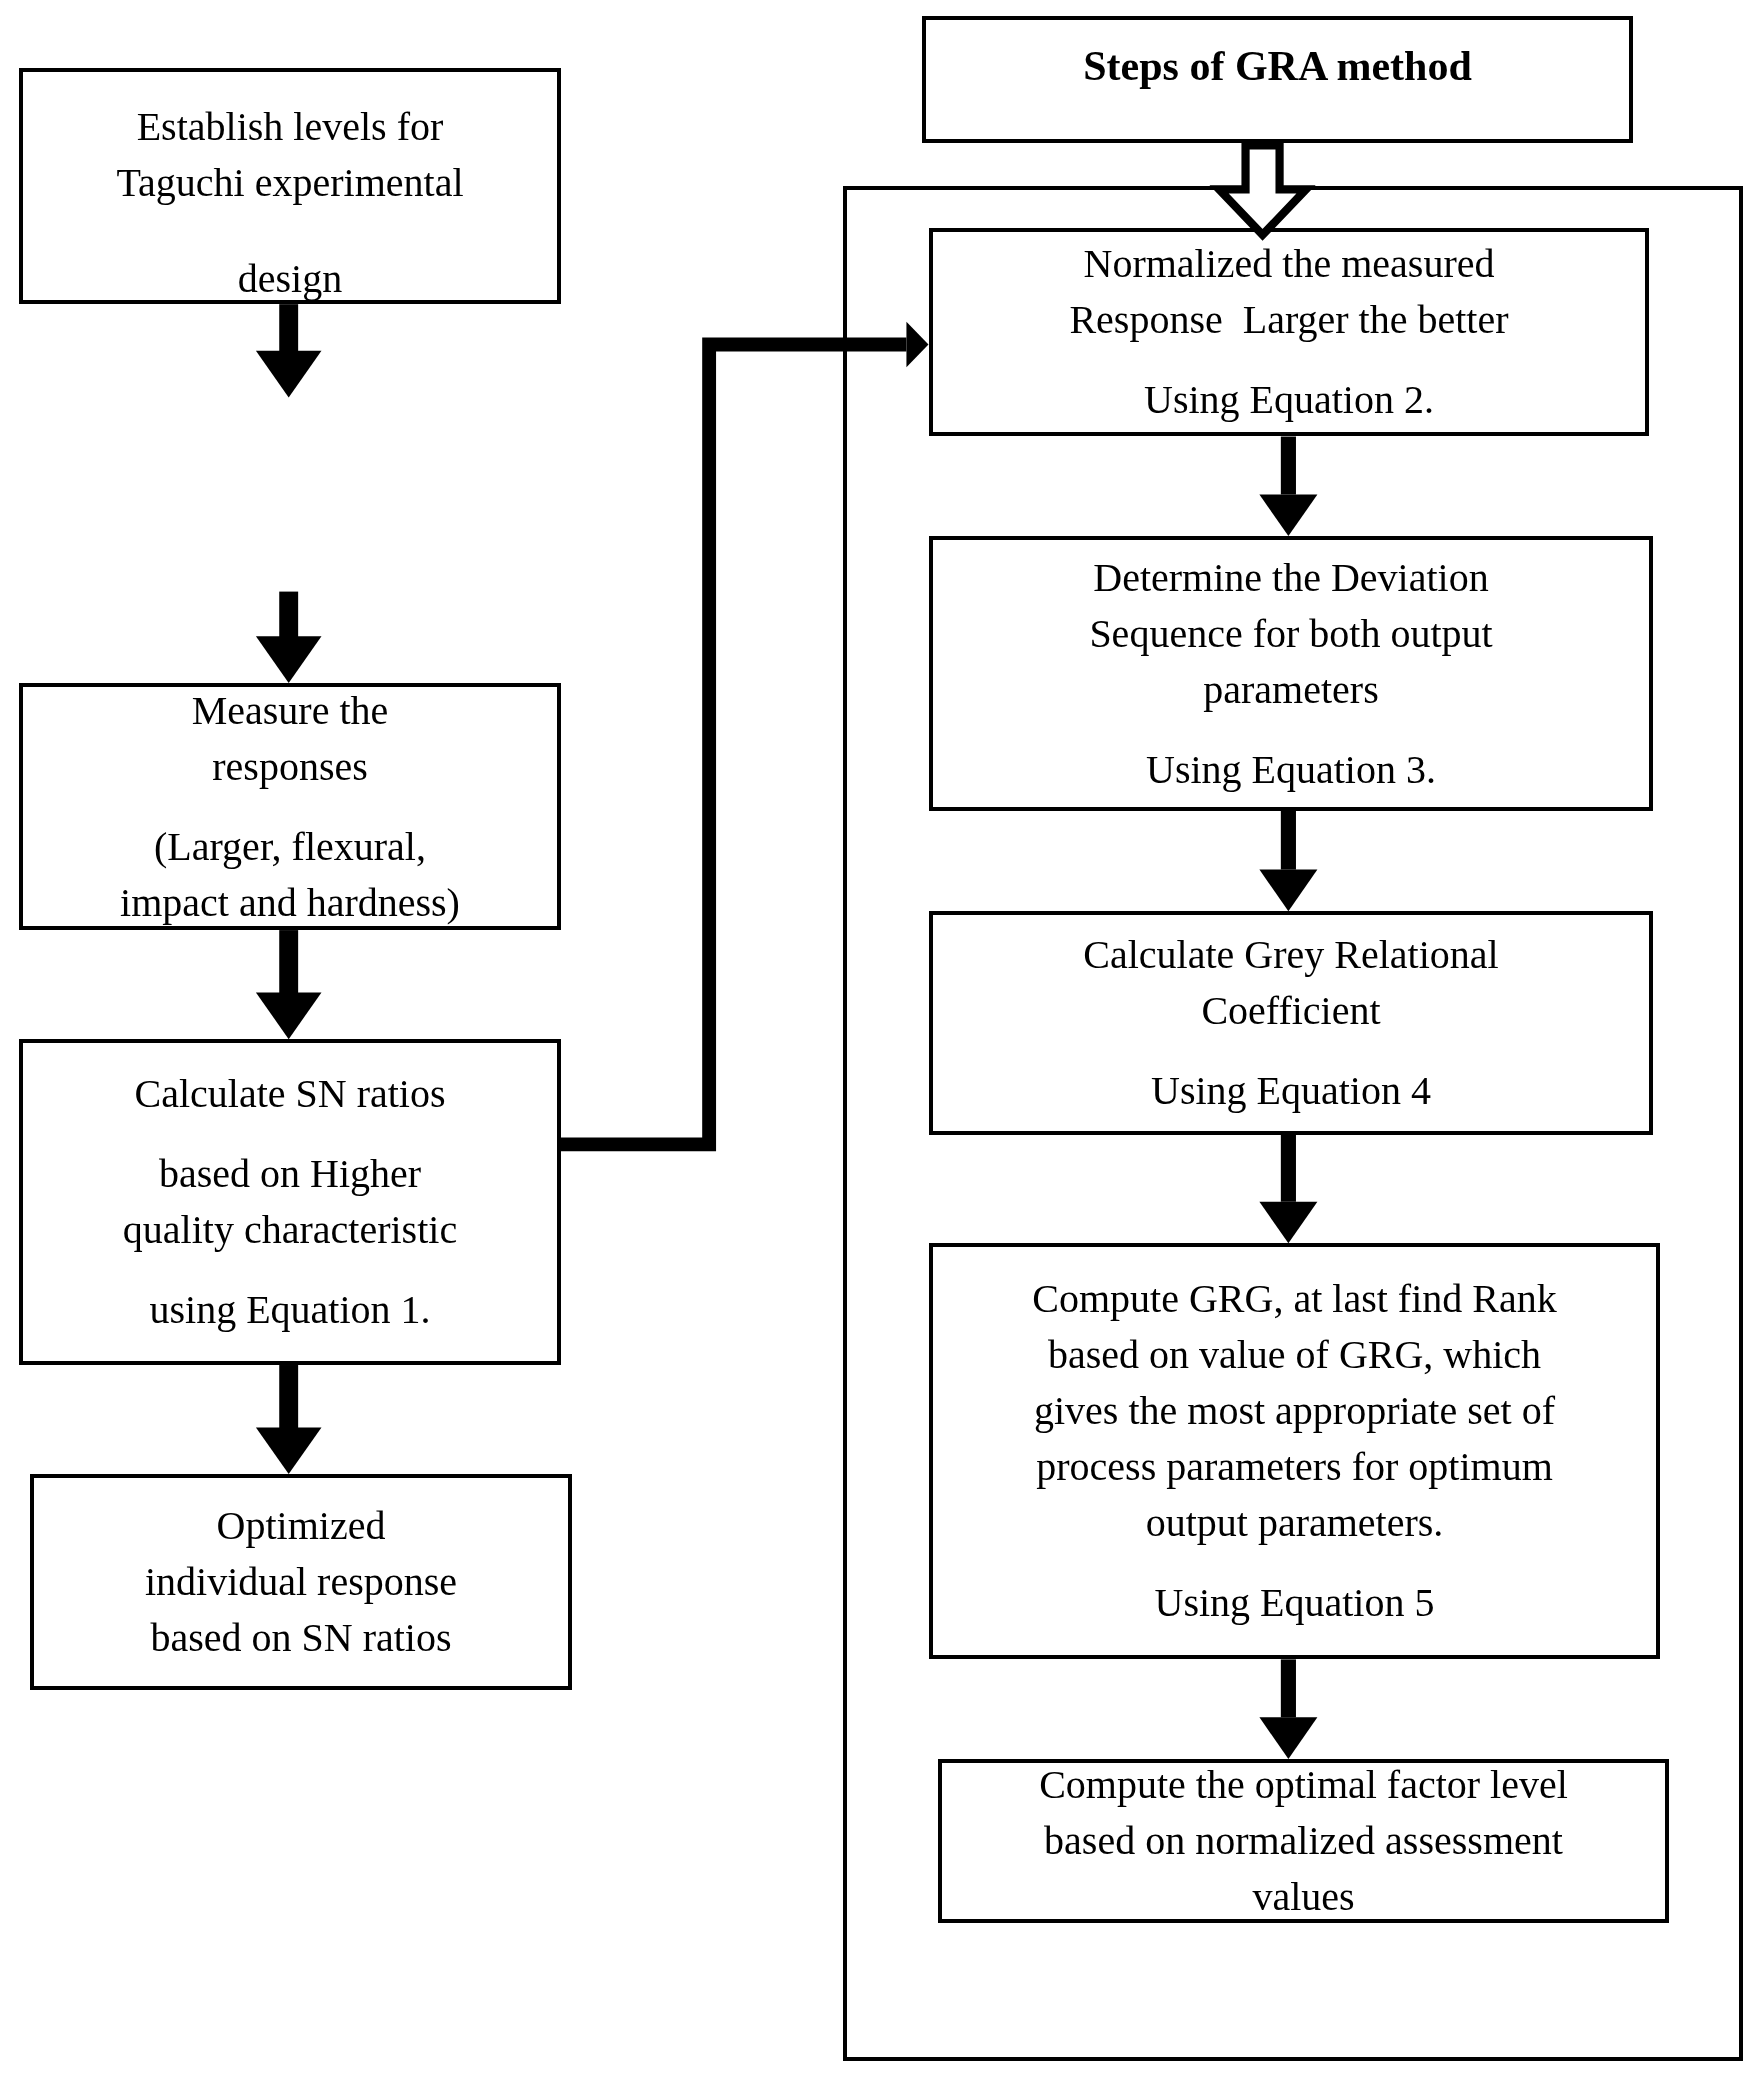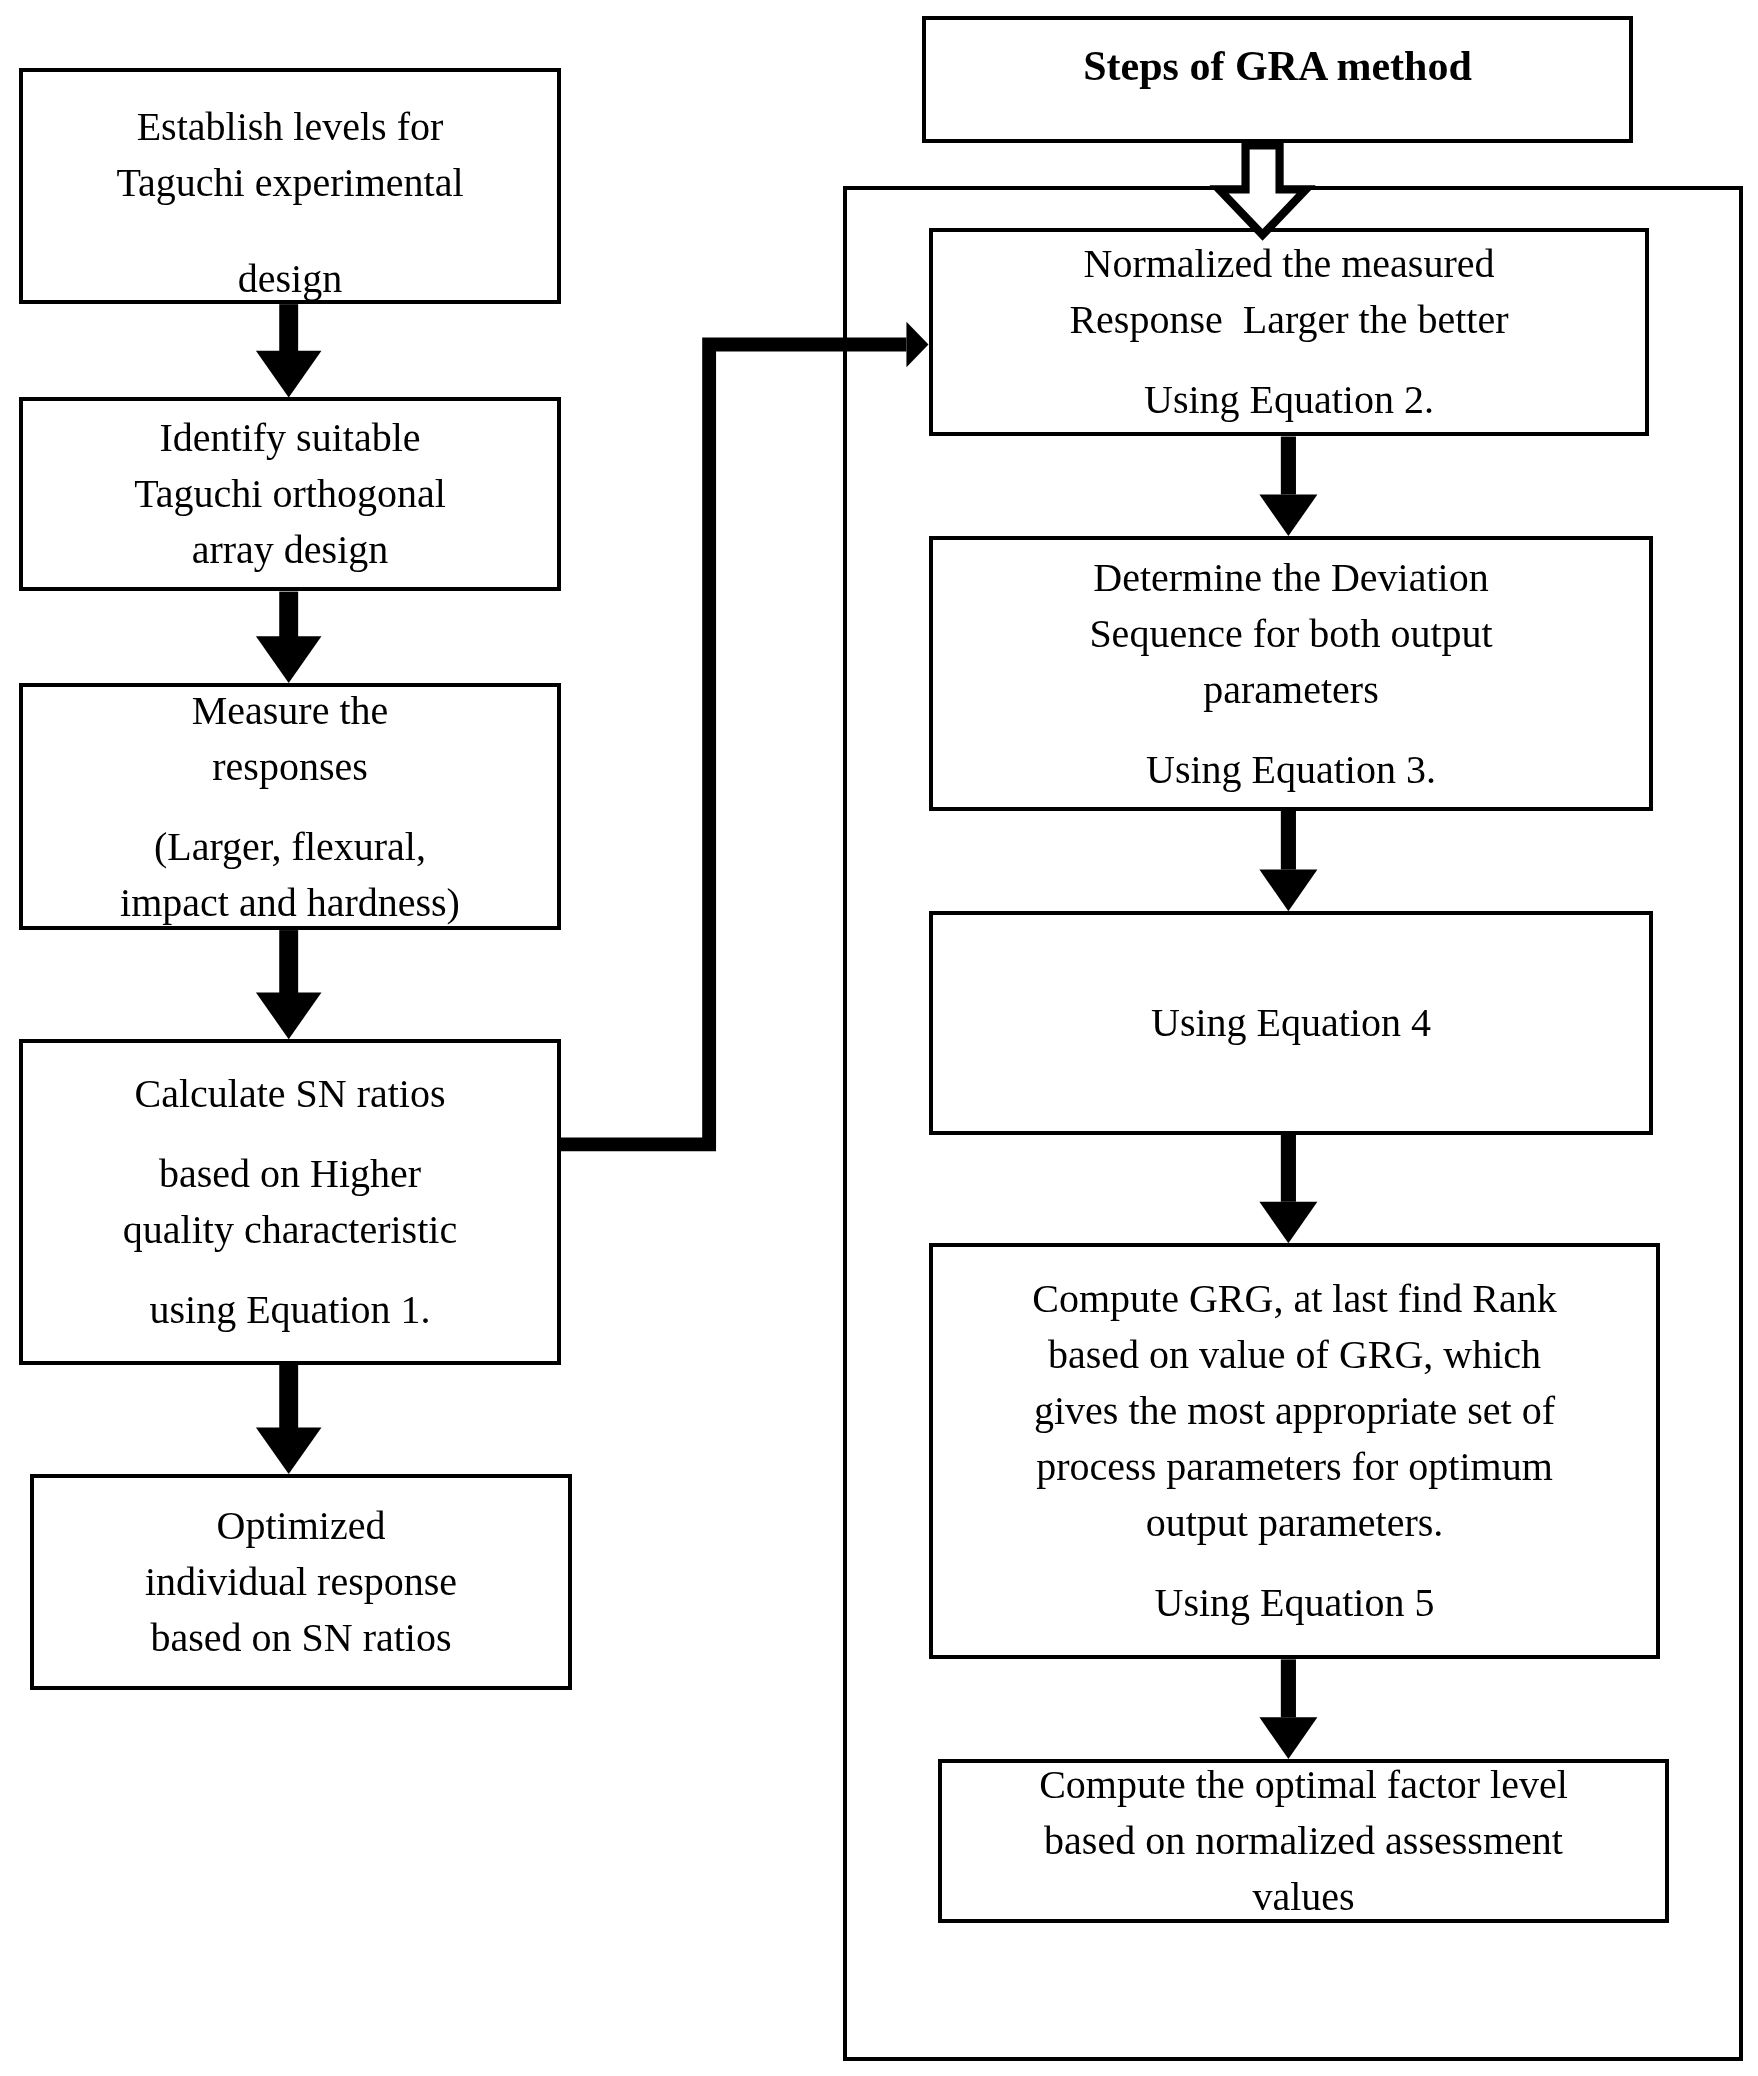--- a/index.html
+++ b/index.html
@@ -54,25 +54,20 @@
 <div class="canvas">
 
   <div class="container-box" style="left:843px; top:186px; width:900px; height:1875px;"></div>
 
   <div class="box top-align" style="left:19px; top:68px; width:542px; height:236px;">
       <div class="para">Establish levels for
 Taguchi experimental</div>
       <div class="para">design</div>
     </div>
 
-  <div class="box" style="left:19px; top:397px; width:542px; height:194px;">
-      <div class="para">Identify suitable
-Taguchi orthogonal
-array design</div>
-    </div>
 
   <div class="box" style="left:19px; top:683px; width:542px; height:247px;">
       <div class="para">Measure the
 responses</div>
       <div class="para">(Larger, flexural,
 impact and hardness)</div>
     </div>
 
   <div class="box" style="left:19px; top:1039px; width:542px; height:326px;">
       <div class="para">Calculate SN ratios</div>
@@ -98,20 +93,22 @@
     </div>
 
   <div class="box" style="left:929px; top:536px; width:724px; height:275px;">
       <div class="para">Determine the Deviation
 Sequence for both output
 parameters</div>
       <div class="para">Using Equation 3.</div>
     </div>
 
   <div class="box" style="left:929px; top:911px; width:724px; height:224px;">
+      <div class="para">Calculate Grey Relational
+Coefficient</div>
       <div class="para">Using Equation 4</div>
     </div>
 
   <div class="box" style="left:929px; top:1243px; width:731px; height:416px;text-align:center;">
       <div class="para">Compute GRG, at last find Rank
 based on value of GRG, which
 gives the most appropriate set of
 process parameters for optimum
 output parameters.</div>
       <div class="para">Using Equation 5</div>

